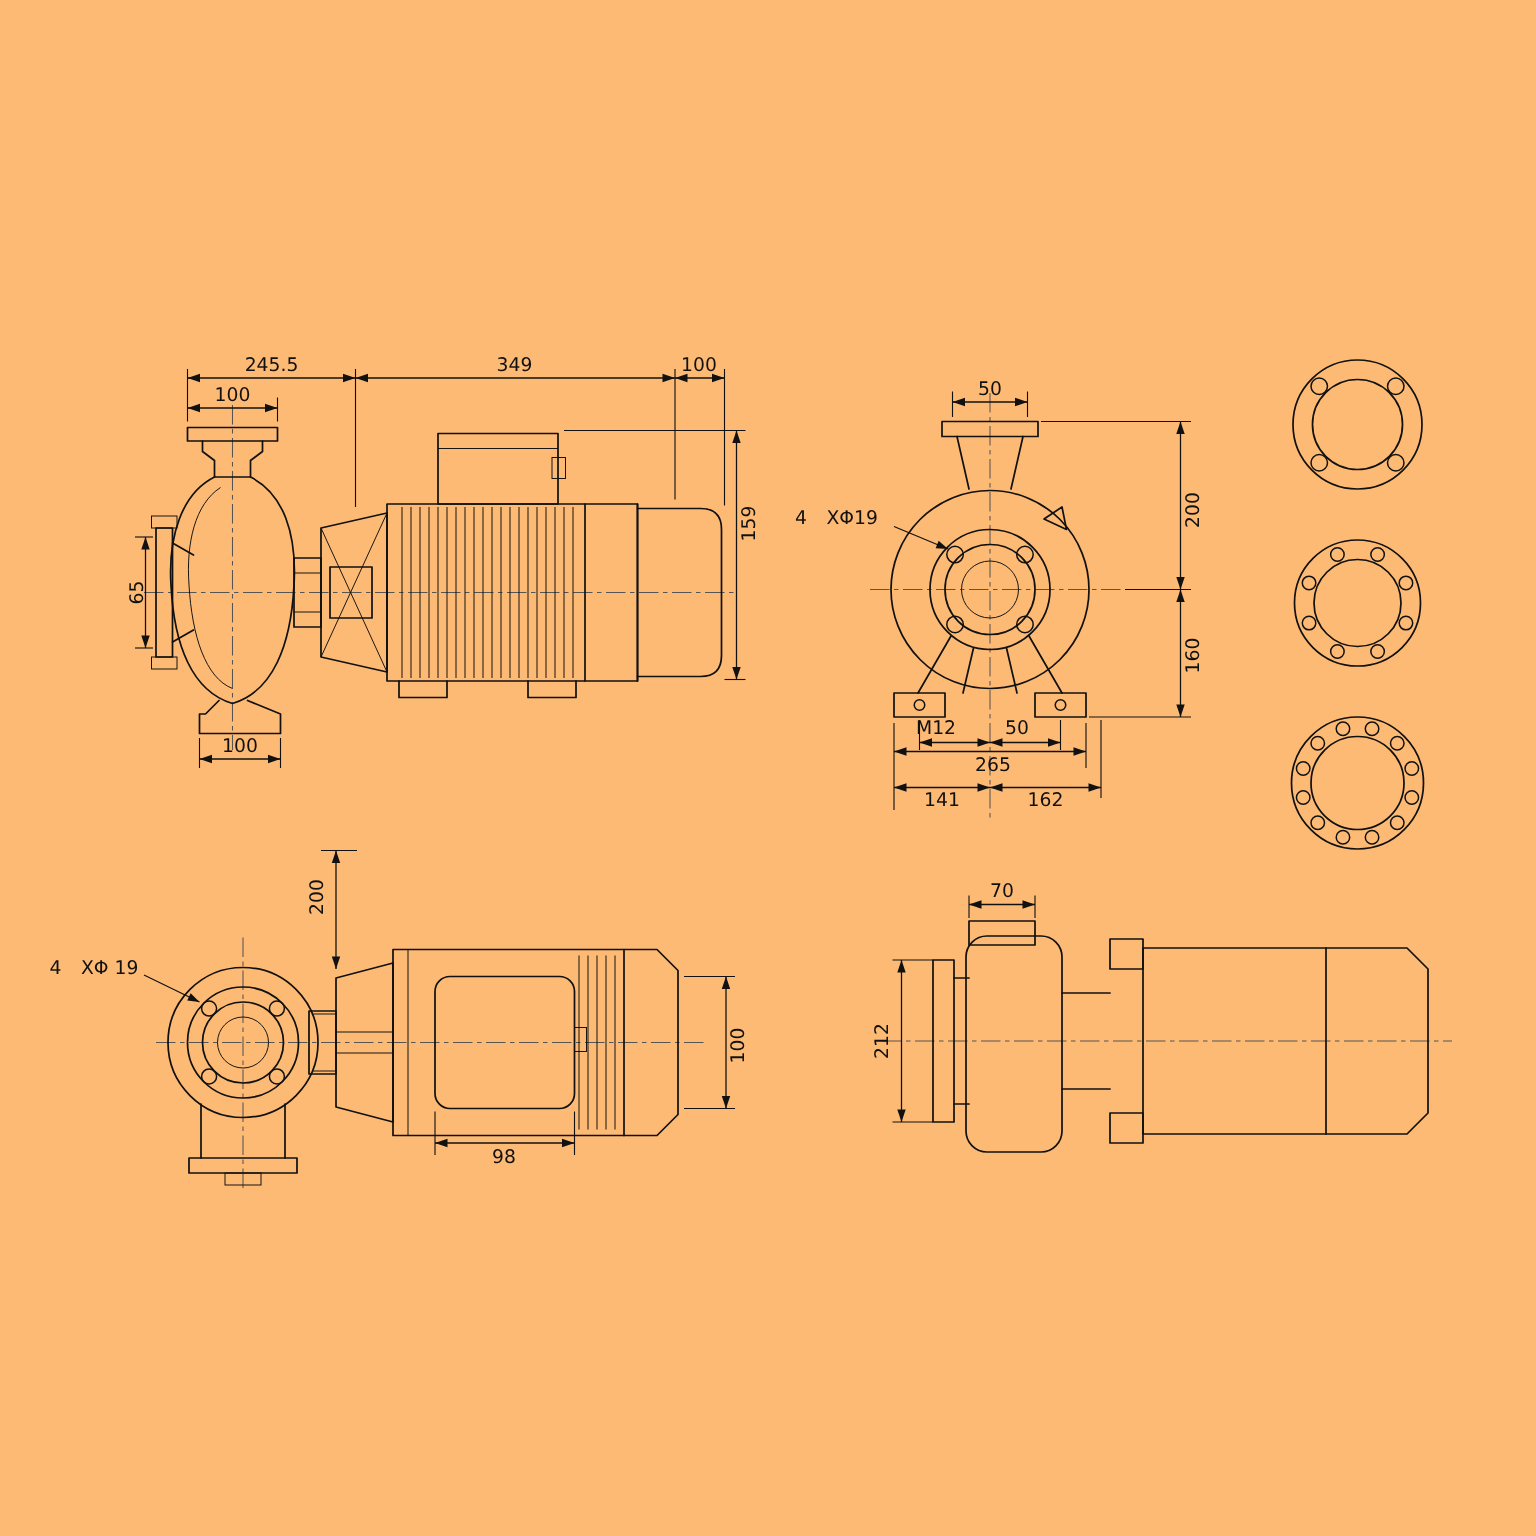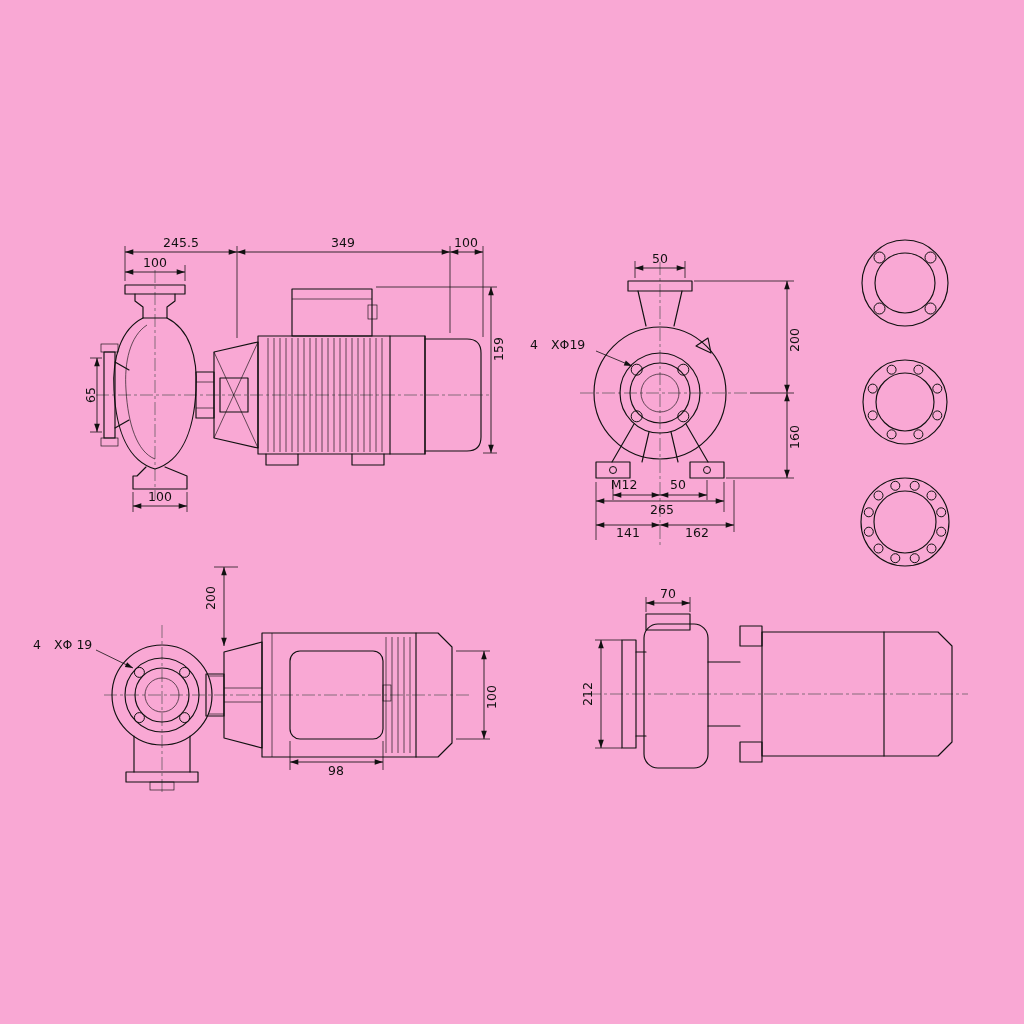--- a/index.html
+++ b/index.html
@@ -1,16 +1,16 @@
 <!DOCTYPE html>
 <html><head>
 <meta charset="utf-8">
 <style>
   html,body{margin:0;padding:0;background:#ffffff;}
-  .page{width:1024px;height:1024px;background:#f9a8d4;position:relative;overflow:hidden;}
+  .page{width:1024px;height:1024px;background:#fdba74;position:relative;overflow:hidden;}
   svg{display:block;}
   svg text{font-family:"DejaVu Sans","Liberation Sans",sans-serif;font-size:12.5px;fill:#111111;}
   .ln{stroke:#111111;stroke-width:1.15;fill:none;stroke-linejoin:round;stroke-linecap:round;}
   .tn{stroke:#111111;stroke-width:0.65;fill:none;}
   .cl{stroke:#555555;stroke-width:0.7;fill:none;stroke-dasharray:13 3 3 3;}
   .ext{stroke:#111111;stroke-width:0.75;}
   .dim{stroke:#111111;stroke-width:0.85;fill:none;marker-start:url(#arrow);marker-end:url(#arrow);}
   .ldr{stroke:#111111;stroke-width:0.8;fill:none;marker-end:url(#arrow);}
   .hole{stroke:#111111;stroke-width:1;fill:none;}
 </style>

